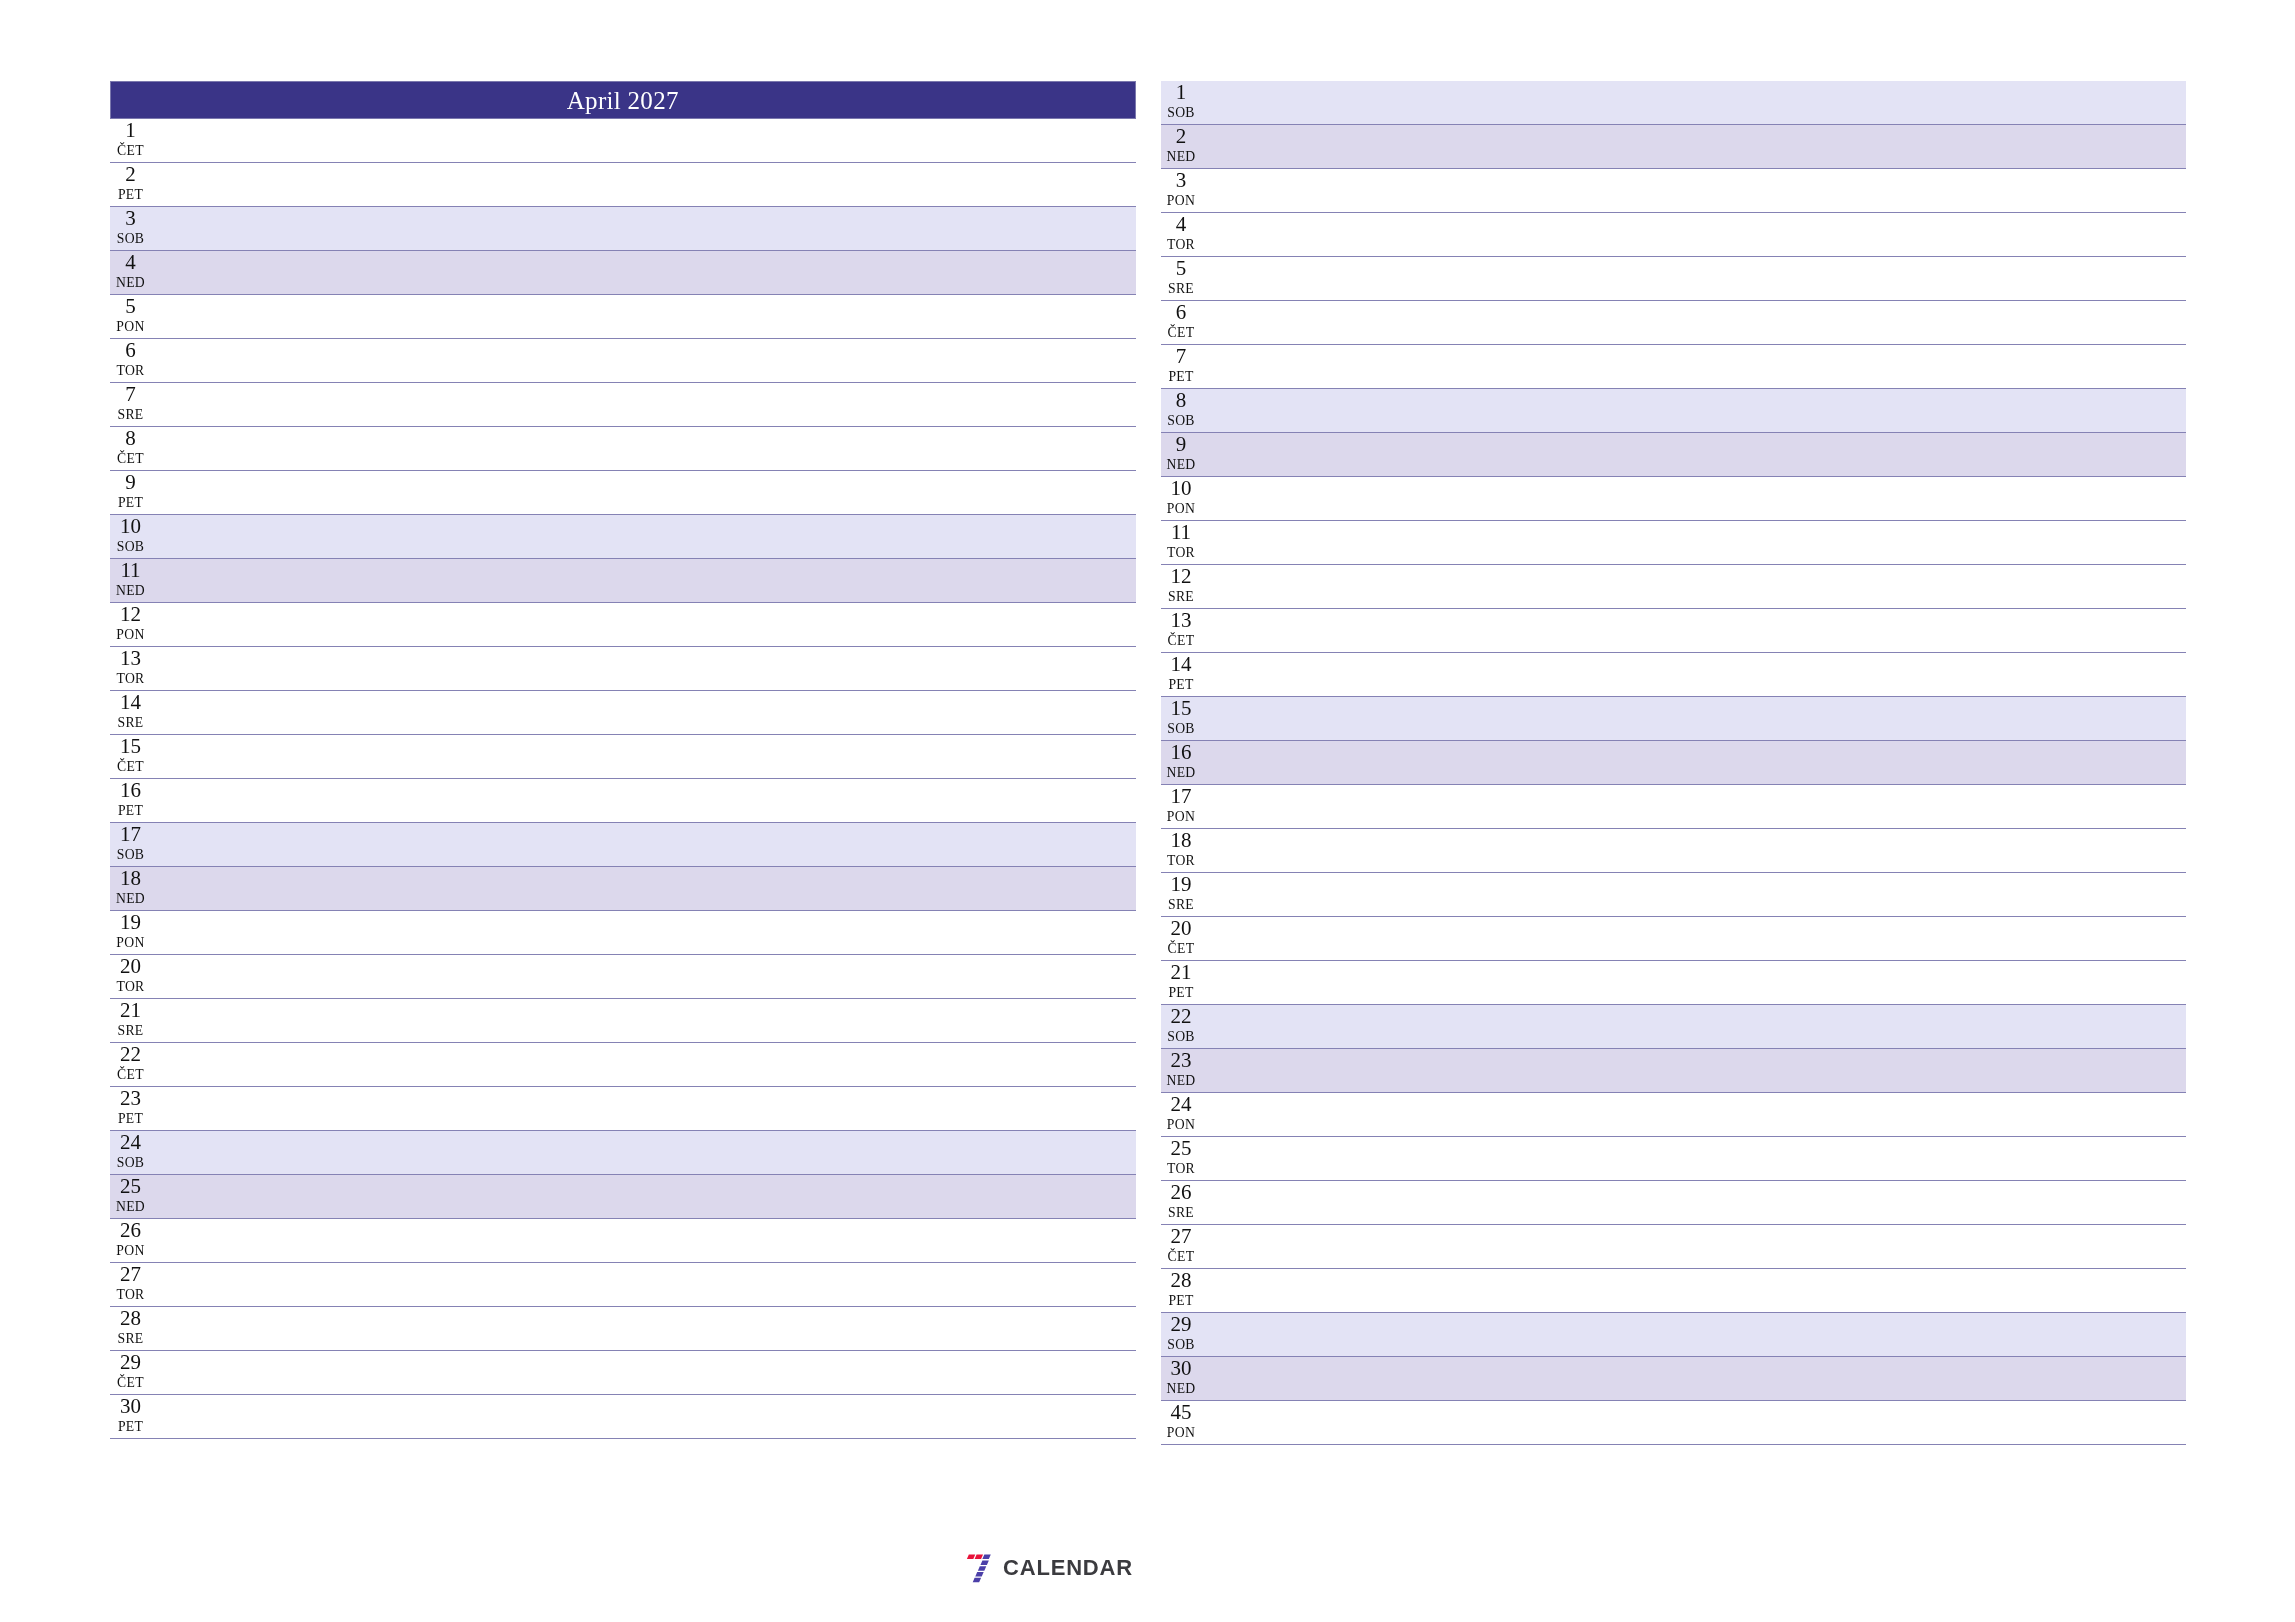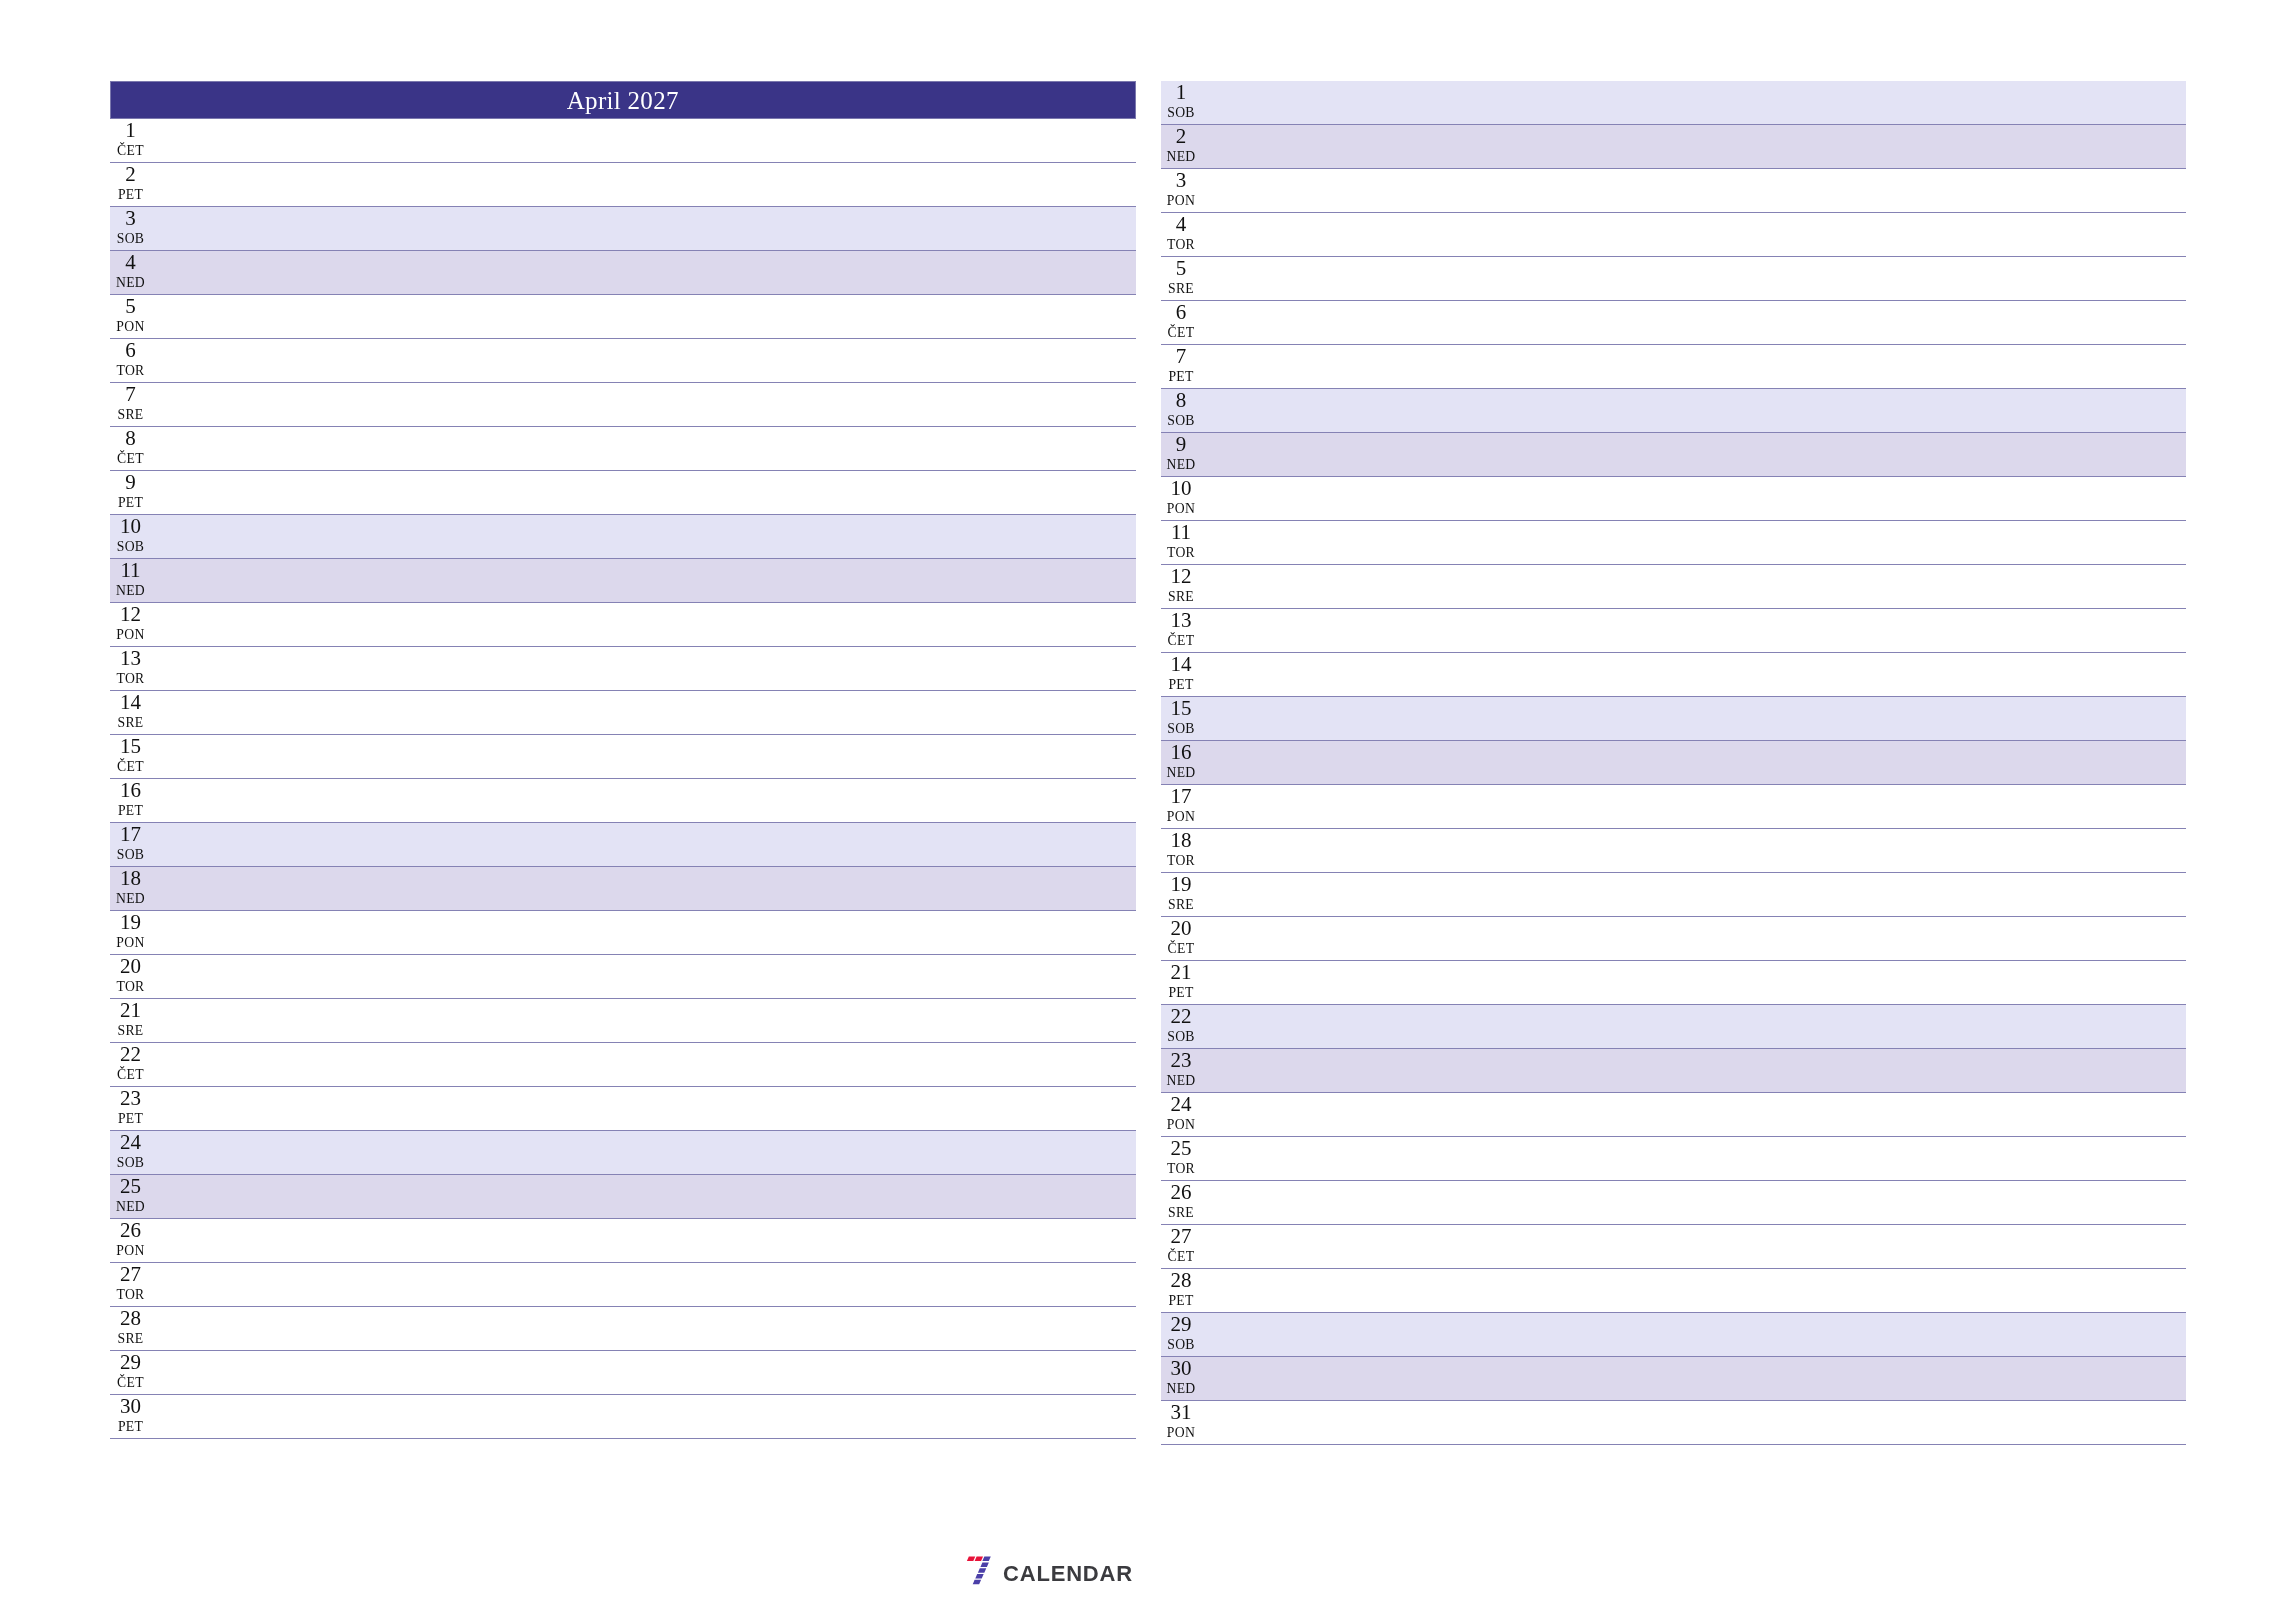--- a/index.html
+++ b/index.html
@@ -84,21 +84,21 @@
     line-height: 1;
     letter-spacing: 0.3px;
   }
 
   
   .logo-wrap {
     position: absolute;
     right: 2.6px;
     bottom: -38px;
     display: flex;
-    align-items: flex-end;
+    align-items: center;
     gap: 9.2px;
     height: 35px;
     margin-top: 40px;
   }
   .logo-mark {
     width: 31px;
     height: 31px;
     position: relative;
   }
   .logo-text {
@@ -434,21 +434,21 @@
           <div class="day-num">29</div>
           <div class="day-dow">SOB</div>
           <div style="position: absolute; inset: 0px 0px 0px 41px;"></div>
         </div>
         <div class="day-row sun">
           <div class="day-num">30</div>
           <div class="day-dow">NED</div>
           <div style="position: absolute; inset: 0px 0px 0px 41px;"></div>
         </div>
         <div class="day-row">
-          <div class="day-num">31</div>
+          <div class="day-num">45</div>
           <div class="day-dow">PON</div>
           <div style="position: absolute; inset: 0px 0px 0px 41px;"></div>
         </div>
       </div>
   </div>
 
 </div>
 
 
 </body></html>

